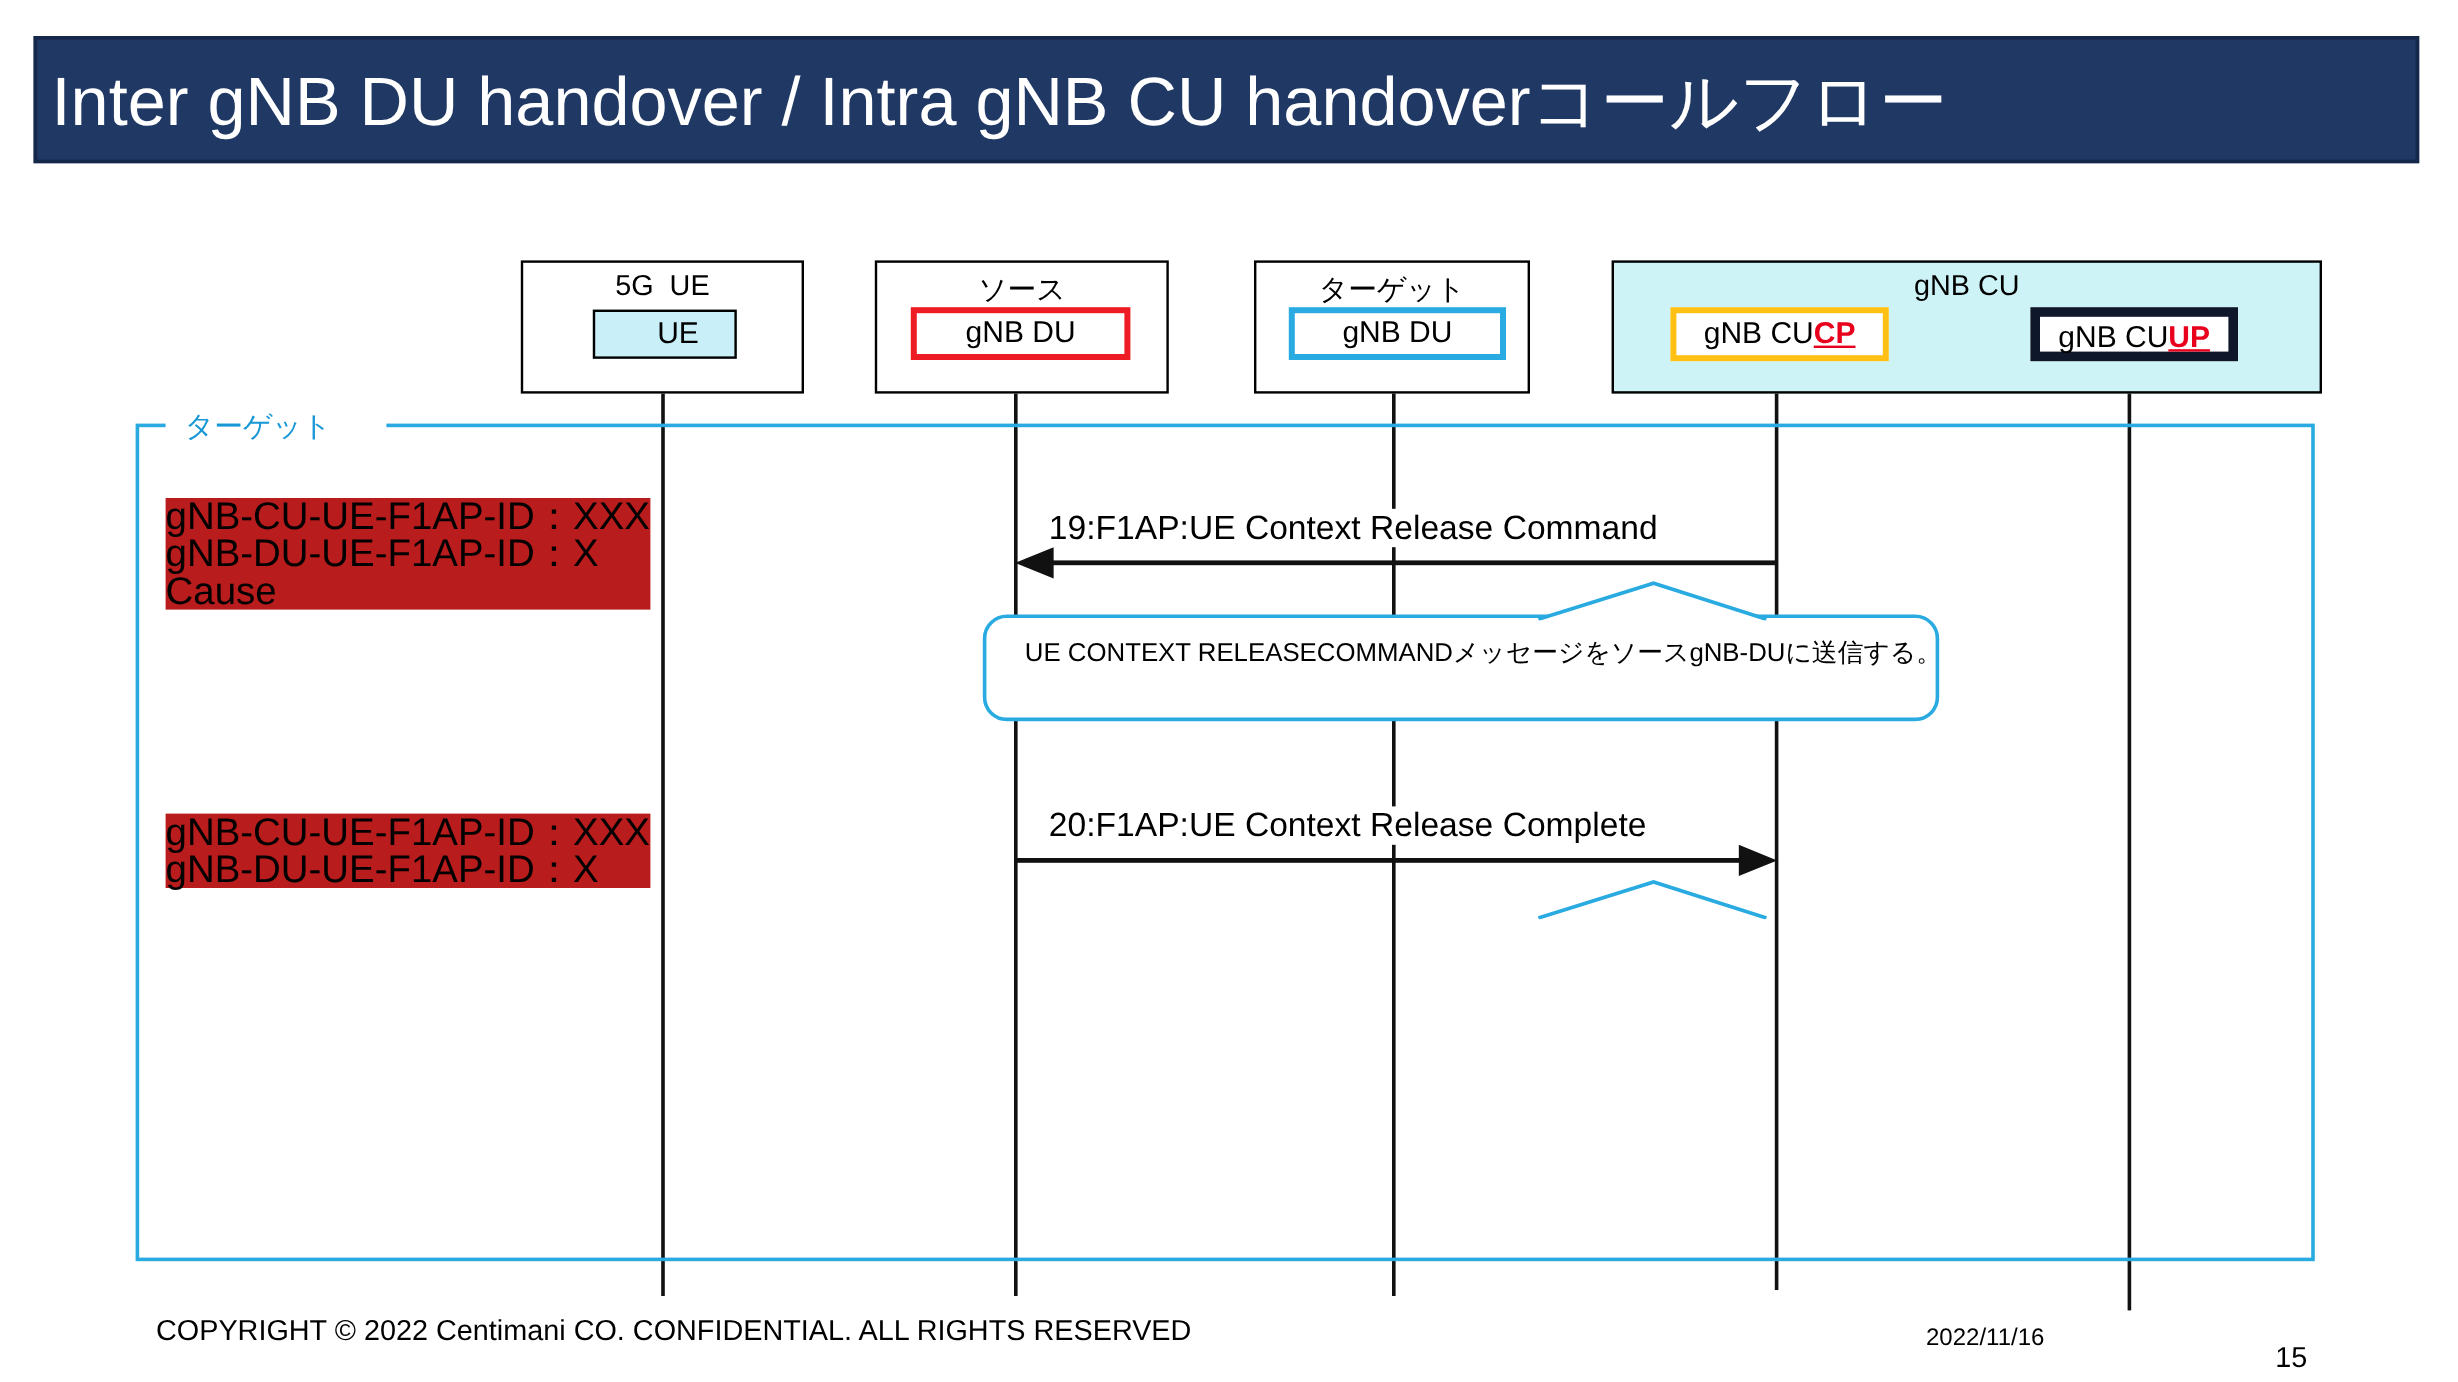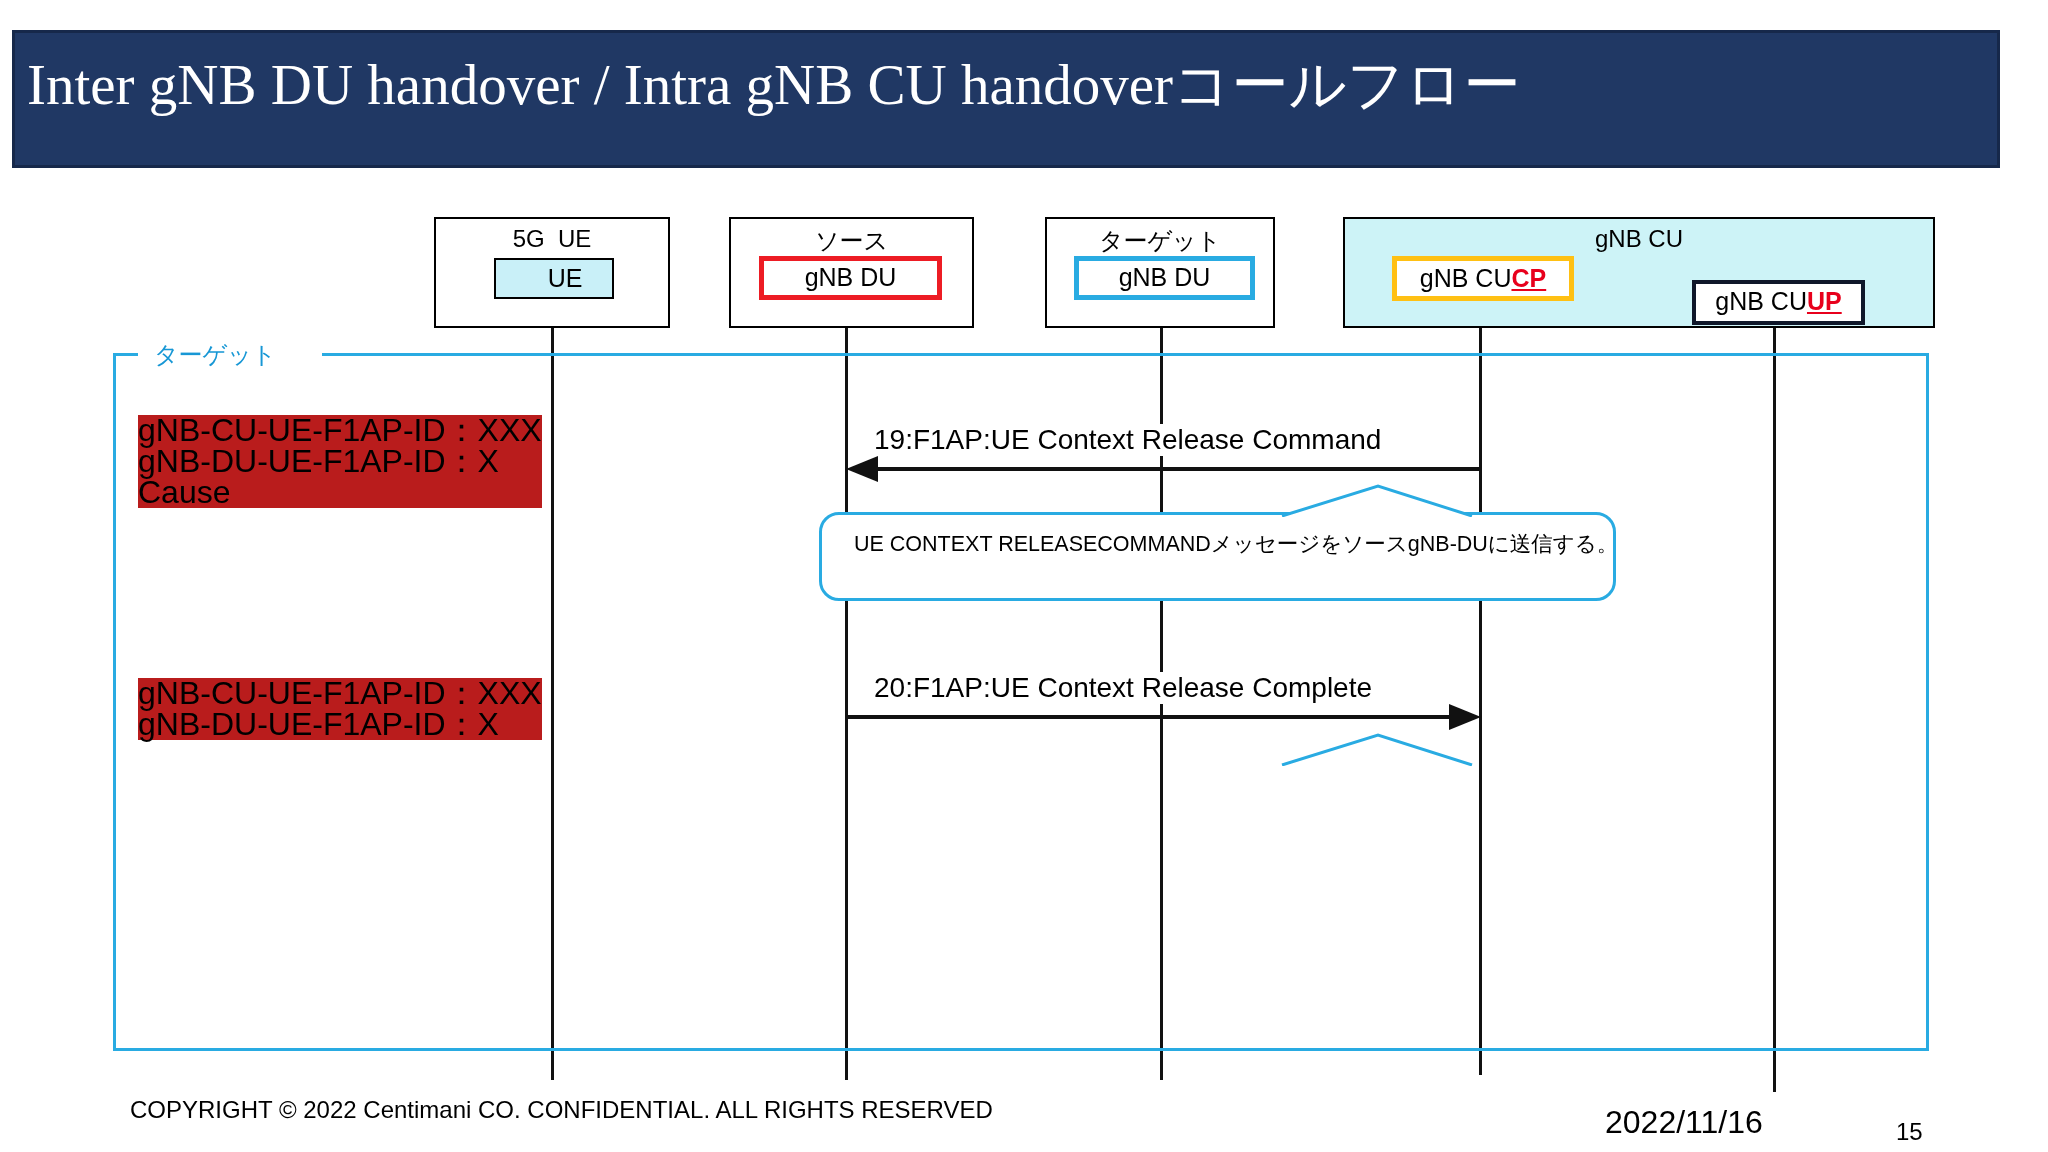--- a/index.html
+++ b/index.html
@@ -1,38 +1,38 @@
 <!DOCTYPE html>
 <html><head>
 <meta charset="utf-8">
 <style>
   html,body{margin:0;padding:0;background:#ffffff;}
   body{font-family:"Liberation Sans","DejaVu Sans",sans-serif;}
   #slide{position:relative;width:2048px;height:1152px;background:#ffffff;overflow:hidden;}
 
   
-  .title-bar{position:absolute;left:12px;top:30px;width:1988px;height:138px;
-    background:#203864;border:3px solid #16284a;box-sizing:border-box;font-family:Liberation Serif, serif;}
+  .title-bar{position:absolute;left:28px;top:30px;width:1988px;height:106px;
+    background:#203864;border:3px solid #16284a;box-sizing:border-box;}
   .title-text{position:absolute;left:12px;top:14px;width:1970px;color:#ffffff;
     font-size:57px;letter-spacing:0px;white-space:nowrap;}
 
   
   .actor-box{position:absolute;top:217px;height:111px;background:#ffffff;
     border:2px solid #000;box-sizing:border-box;z-index:3;}
   .actor-box.cu{background:#cdf3f7;}
   .actor-group-label{position:absolute;top:6px;left:0;width:100%;text-align:center;
     font-size:24px;color:#000;white-space:pre;}
   .actor-inner{position:absolute;box-sizing:border-box;background:#ffffff;
     text-align:center;font-size:25px;color:#000;}
   .inner-ue{left:58px;top:39px;width:120px;height:41px;border:2px solid #000;
     background:#c9f0f8;line-height:37px;padding-left:22px;}
   .inner-src{left:28px;top:37px;width:183px;height:44px;border:5px solid #ed1c24;line-height:33px;}
   .inner-tgt{left:27px;top:37px;width:181px;height:44px;border:5px solid #29abe2;line-height:33px;}
   .inner-cp{left:47px;top:37px;width:182px;height:45px;border:5px solid #ffc013;line-height:34px;}
-  .inner-up{left:347px;top:37px;width:173px;height:45px;border:4px solid #0f172a;line-height:34px;margin-top:24px;}
+  .inner-up{left:347px;top:37px;width:173px;height:45px;border:8px solid #0f172a;line-height:34px;}
   .red-part{color:#e8001c;font-weight:bold;text-decoration:underline;}
 
   
   .lifeline{position:absolute;width:3px;background:#111;z-index:1;}
 
   
   .pre-box{position:absolute;left:113px;top:353px;width:1816px;height:698px;
     border:3px solid #29abe2;box-sizing:border-box;z-index:2;}
   .pre-label-cover{position:absolute;left:138px;top:339px;width:184px;height:30px;
     background:#ffffff;z-index:3;}
@@ -55,21 +55,21 @@
 
   
   .callout{position:absolute;background:#ffffff;border:3px solid #29abe2;
     border-radius:20px;box-sizing:border-box;z-index:5;}
   .callout-text{position:absolute;left:22px;top:14px;font-size:21.5px;line-height:31px;
     color:#000;z-index:7;white-space:nowrap;}
   .callout-line2{padding-left:10px;}
   .notch{position:absolute;z-index:6;}
 
   .footer-copy{position:absolute;left:130px;top:1096px;font-size:24px;color:#000;white-space:nowrap;}
-  .footer-date{position:absolute;left:1605px;top:1104px;font-size:32px;color:#000;}
+  .footer-date{position:absolute;left:1605px;top:1104px;font-size:20px;color:#000;}
   .footer-page{position:absolute;left:1896px;top:1102px;font-size:24px;color:#000000;margin-top:16px;}
 </style>
 </head>
 <body>
 
 <div id="slide">
 
   <div class="title-bar">
     <div class="title-text">Inter gNB DU handover / Intra gNB CU handoverコールフロー</div>
   </div>

